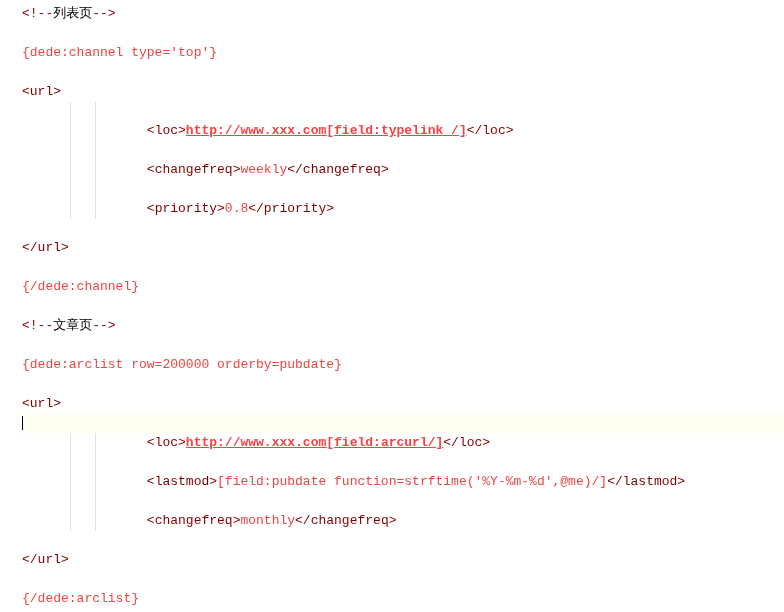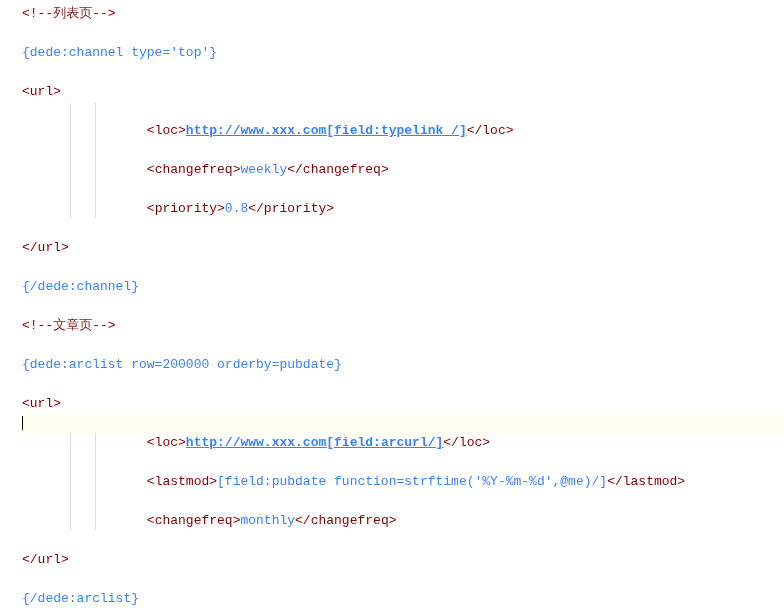--- a/index.html
+++ b/index.html
@@ -48,22 +48,22 @@
   .indent-guide {
     display: inline-block;
     border-left: 1px solid #e0e0e0;
     height: 19.5px;
     position: absolute;
     top: 0;
   }
   .ig1 { left: 48px; }
   .ig2 { left: 73px; }
   .tag { color: #800000; }
-  .txt { color: #3b82f6; }
-  .comment { color: #7f1d1d; }
+  .txt { color: #ef4444; }
+  .comment { color: #000000; }
   .underline { text-decoration: underline; font-weight: bold; }
 </style>
 </head>
 <body>
 
 <div class="editor">
   <div class="gutter"></div>
   <div class="code" id="code"><div class="line"><span><span class="tag">&lt;!--</span><span class="comment">列表页</span><span class="tag">--&gt;</span></span></div><div class="line"><span>&nbsp;</span></div><div class="line"><span><span class="txt">{dede:channel type='top'}</span></span></div><div class="line"><span>&nbsp;</span></div><div class="line"><span><span class="tag">&lt;url&gt;</span></span></div><div class="line"><span class="indent-guide ig1"></span><span class="indent-guide ig2"></span><span>&nbsp;</span></div><div class="line"><span class="indent-guide ig1"></span><span class="indent-guide ig2"></span><span><span>                </span><span class="tag">&lt;loc&gt;</span><span class="txt underline">http://www.xxx.com[field:typelink /]</span><span class="tag">&lt;/loc&gt;</span></span></div><div class="line"><span class="indent-guide ig1"></span><span class="indent-guide ig2"></span><span>&nbsp;</span></div><div class="line"><span class="indent-guide ig1"></span><span class="indent-guide ig2"></span><span><span>                </span><span class="tag">&lt;changefreq&gt;</span><span class="txt">weekly</span><span class="tag">&lt;/changefreq&gt;</span></span></div><div class="line"><span class="indent-guide ig1"></span><span class="indent-guide ig2"></span><span>&nbsp;</span></div><div class="line"><span class="indent-guide ig1"></span><span class="indent-guide ig2"></span><span><span>                </span><span class="tag">&lt;priority&gt;</span><span class="txt">0.8</span><span class="tag">&lt;/priority&gt;</span></span></div><div class="line"><span>&nbsp;</span></div><div class="line"><span><span class="tag">&lt;/url&gt;</span></span></div><div class="line"><span>&nbsp;</span></div><div class="line"><span><span class="txt">{/dede:channel}</span></span></div><div class="line"><span>&nbsp;</span></div><div class="line"><span><span class="tag">&lt;!--</span><span class="comment">文章页</span><span class="tag">--&gt;</span></span></div><div class="line"><span>&nbsp;</span></div><div class="line"><span><span class="txt">{dede:arclist row=200000 orderby=pubdate}</span></span></div><div class="line"><span>&nbsp;</span></div><div class="line"><span><span class="tag">&lt;url&gt;</span></span></div><div class="line cursor-line"><span><span class="cursor"></span></span></div><div class="line"><span class="indent-guide ig1"></span><span class="indent-guide ig2"></span><span><span>                </span><span class="tag">&lt;loc&gt;</span><span class="txt underline">http://www.xxx.com[field:arcurl/]</span><span class="tag">&lt;/loc&gt;</span></span></div><div class="line"><span class="indent-guide ig1"></span><span class="indent-guide ig2"></span><span>&nbsp;</span></div><div class="line"><span class="indent-guide ig1"></span><span class="indent-guide ig2"></span><span><span>                </span><span class="tag">&lt;lastmod&gt;</span><span class="txt">[field:pubdate function=strftime('%Y-%m-%d',@me)/]</span><span class="tag">&lt;/lastmod&gt;</span></span></div><div class="line"><span class="indent-guide ig1"></span><span class="indent-guide ig2"></span><span>&nbsp;</span></div><div class="line"><span class="indent-guide ig1"></span><span class="indent-guide ig2"></span><span><span>                </span><span class="tag">&lt;changefreq&gt;</span><span class="txt">monthly</span><span class="tag">&lt;/changefreq&gt;</span></span></div><div class="line"><span>&nbsp;</span></div><div class="line"><span><span class="tag">&lt;/url&gt;</span></span></div><div class="line"><span>&nbsp;</span></div><div class="line"><span><span class="txt">{/dede:arclist}</span></span></div></div>
 </div>
 

